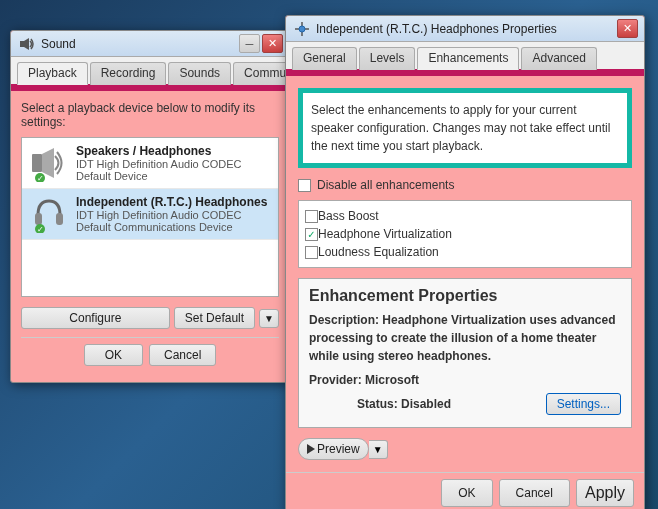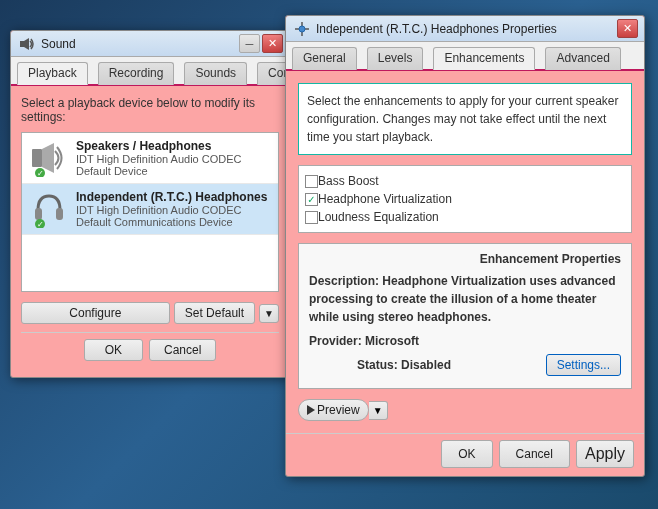--- a/index.html
+++ b/index.html
@@ -73,22 +73,21 @@
       background: linear-gradient(to bottom, #f08080, #c84040);
       color: white;
       border-color: #a04040;
     }
 
     
     .tab-bar {
       display: flex;
       padding: 4px 6px 0;
       background: #f0f0f0;
-      border-bottom: 2px solid #be185d;
-      gap: 8px;
+      border-bottom: 7px solid #be185d;
     }
 
     .tab {
       padding: 3px 10px 4px;
       cursor: pointer;
       font-size: 12px;
       border: 1px solid #aaa;
       border-bottom: none;
       background: linear-gradient(to bottom, #e0e0e0, #d0d0d0);
       margin-right: 2px;
@@ -212,21 +211,21 @@
       top: 15px;
       width: 360px;
     }
 
     .props-content {
       padding: 12px;
     }
 
     .description-box {
       background: white;
-      border: 1px solid #14b8a6;
+      border: 5px solid #14b8a6;
       padding: 8px;
       font-size: 12px;
       color: #333;
       line-height: 1.5;
       margin-bottom: 10px;
       min-height: 50px;
     }
 
     .enhancement-list {
       background: white;
@@ -271,25 +270,24 @@
     }
 
     .enhancement-props-box {
       border: 1px solid #aaa;
       padding: 8px 10px;
       background: #f8f8f8;
       margin-bottom: 10px;
     }
 
     .enhancement-props-title {
-      font-size: 12px;
+      font-size: 16px;
       font-weight: bold;
       color: #333;
       margin-bottom: 6px;
-      text-align: right;
     }
 
     .prop-row {
       font-size: 12px;
       color: #333;
       margin-bottom: 4px;
       line-height: 1.5;
     }
 
     .prop-row span {
@@ -466,20 +464,24 @@
   <div class="tab-bar">
     <div class="tab">General</div>
     <div class="tab">Levels</div>
     <div class="tab active">Enhancements</div>
     <div class="tab">Advanced</div>
   </div>
 
   <div class="props-content">
     <div class="description-box">Select the enhancements to apply for your current speaker configuration. Changes may not take effect until the next time you start playback.</div>
 
+    <div class="disable-row">
+      <div class="cb"></div>
+      <span>Disable all enhancements</span>
+    </div>
 
     <div class="enhancement-list">
       <div class="checkbox-row">
         <div class="cb"></div>
         <span>Bass Boost</span>
       </div>
       <div class="checkbox-row">
         <div class="cb checked">✓</div>
         <span>Headphone Virtualization</span>
       </div>

